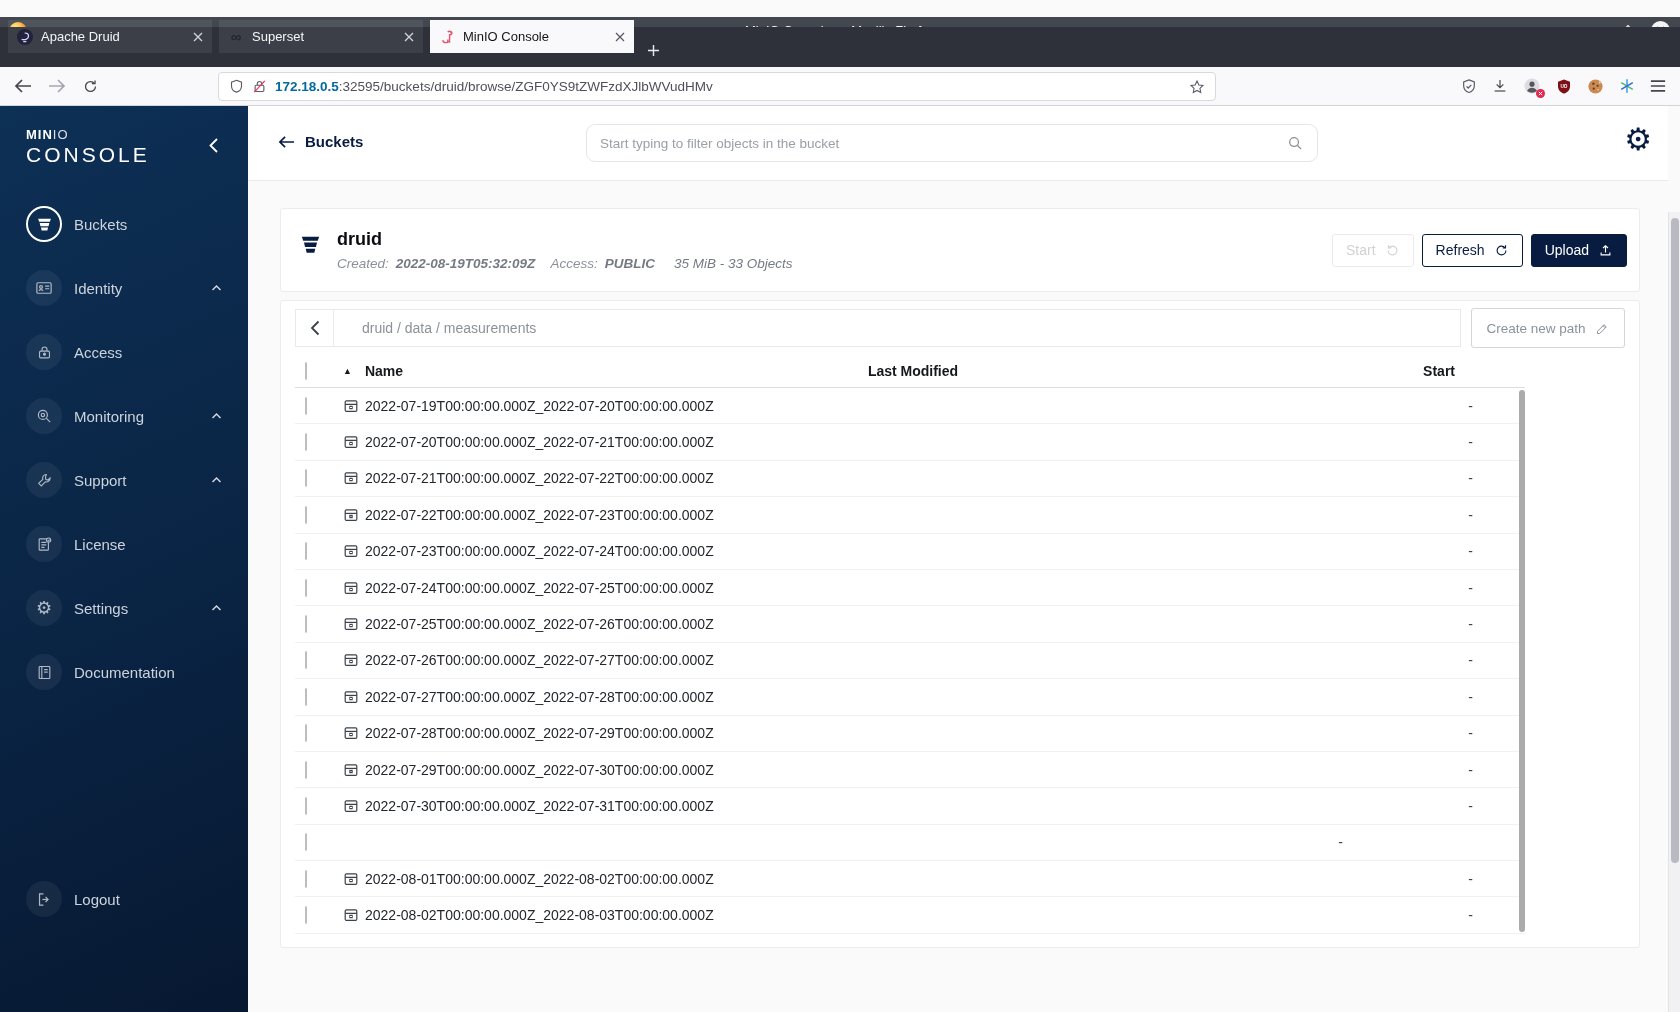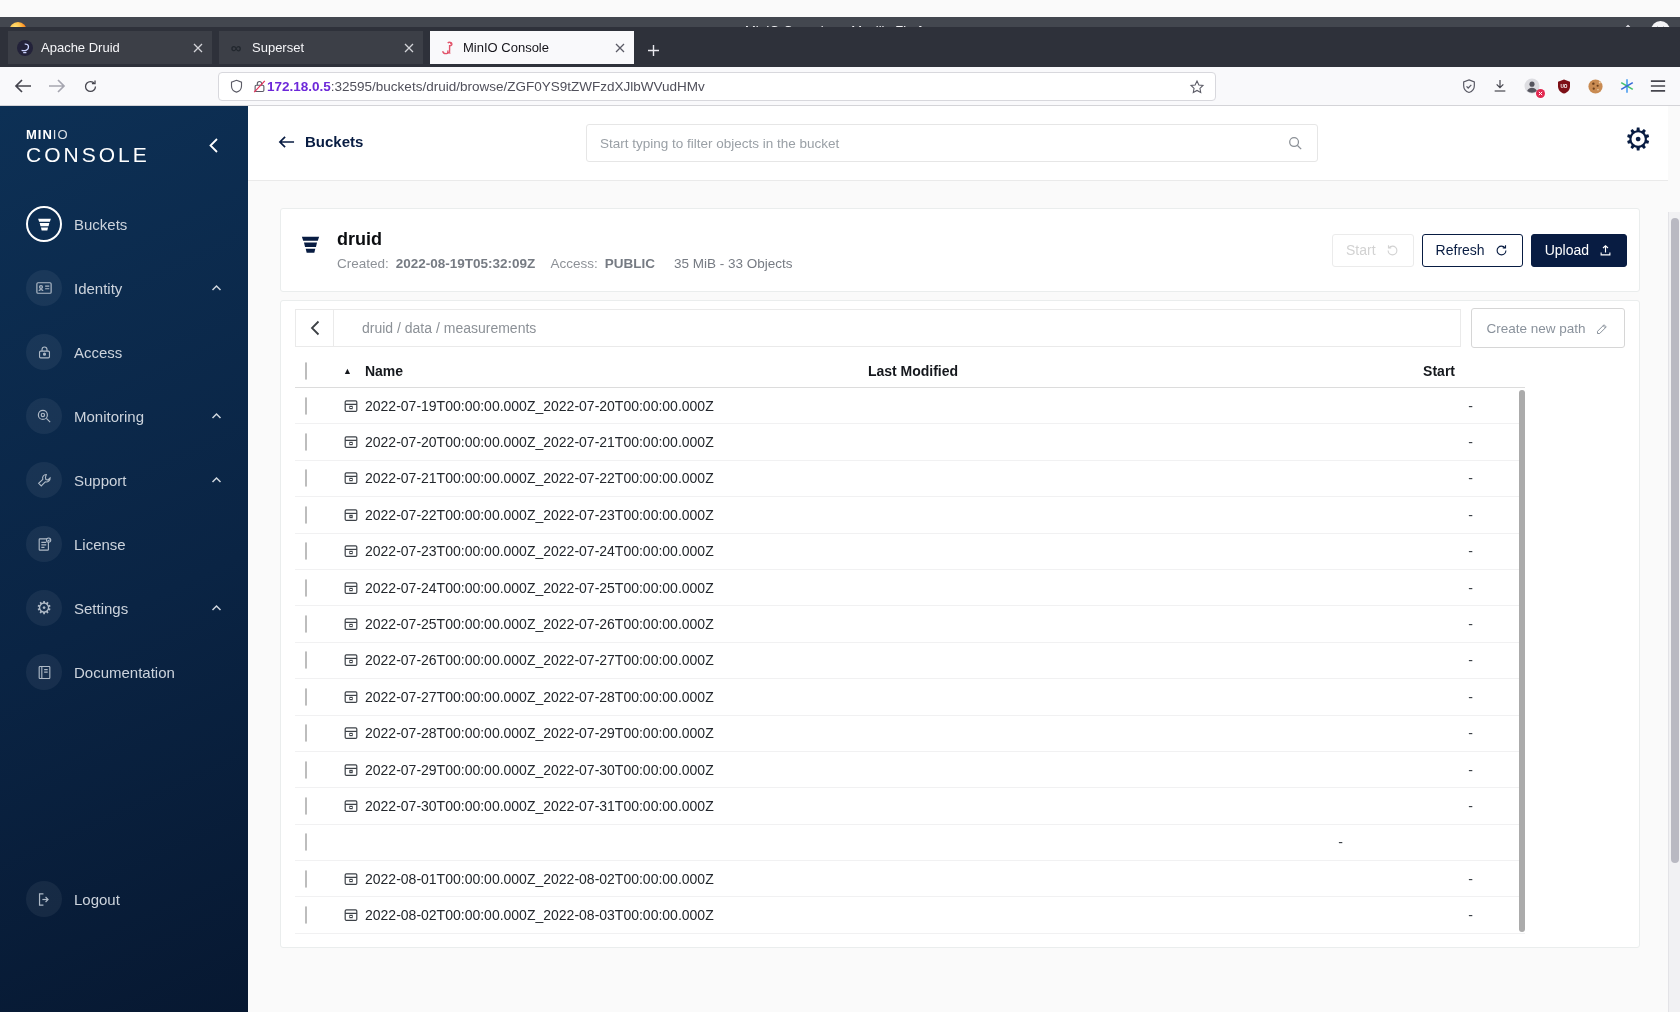--- a/index.html
+++ b/index.html
@@ -13,40 +13,40 @@
   .ffx-logo { width:18px; height:18px; border-radius:50%; margin-left:9px;
     background:radial-gradient(circle at 35% 30%, #ffe680 0%, #ffc24b 30%, #ff8a1e 55%, #f0431e 78%, #b5007f 100%); }
   .win-title { position:absolute; left:50%; transform:translateX(-50%); white-space:nowrap; }
   .win-controls { position:absolute; right:10px; display:flex; gap:14px; align-items:center; }
   .win-btn { display:flex; align-items:center; justify-content:center; width:19px; height:19px; }
   .close-circle { width:19px; height:19px; background:#f4f4f6; border-radius:50%;
     display:flex; align-items:center; justify-content:center; color:#3a3d45; }
 
   .tabbar { position:absolute; top:27px; left:0; right:0; height:40px; background:#2e313a;
     display:flex; align-items:flex-end; padding-left:8px; z-index:30; }
-  .tab { width:204px; height:33px; margin:0 7px 3px 0; border-radius:0; display:flex;
+  .tab { width:204px; height:33px; margin:0 7px 14px 0; border-radius:0; display:flex;
     align-items:center; padding:0 9px; color:#f5f5f8; font-size:13px;
     background:rgba(255,255,255,0.07); }
   .tab.active { background:#f9f9fb; color:#15141a; }
   .tab .favicon { width:16px; height:16px; margin-right:8px; flex:none;
     display:flex; align-items:center; justify-content:center; }
   .tab .tab-label { white-space:nowrap; overflow:hidden; }
   .tab .tab-close { margin-left:auto; color:#d3d4d9; }
   .tab.active .tab-close { color:#5b5b66; }
   .inf { font-size:15px; font-weight:800; color:#22272e; line-height:1; }
   .newtab { color:#e9e9ee; margin:0 0 10px 6px; }
 
   .navbar { position:absolute; top:67px; left:0; right:0; height:39px; background:#f9f9fb;
     border-bottom:1px solid #d4d4d8; display:flex; align-items:center; z-index:30; }
   .nav-left { display:flex; align-items:center; gap:16px; padding-left:14px; color:#45454e; }
   .fwd { color:#a6a6b0; }
   .urlbar { position:absolute; left:218px; top:5px; width:998px; height:29px; background:#fff;
     border:1px solid #d8d8dd; border-radius:4px; display:flex; align-items:center;
     font-size:13.5px; padding:0 10px; }
-  .url-host { color:#6d28d9; font-weight:700; }
+  .url-host { color:#0369a1; font-weight:700; margin-left:8px; }
   .url-rest { color:#50505b; }
   .url-star { margin-left:auto; color:#5b5b66; }
   .ext-icons { position:absolute; right:14px; display:flex; gap:15px; align-items:center; }
   .badge-wrap { position:relative; }
   .red-badge { position:absolute; right:-4px; bottom:-3px; width:9px; height:9px;
     background:#e22850; border-radius:50%; display:flex; align-items:center; justify-content:center; }
 
   
   .app { position:absolute; top:106px; left:0; right:0; bottom:0; }
 
@@ -69,33 +69,33 @@
   .gear-glyph { font-size:18px; line-height:1; }
   .logout-item { position:absolute; top:761px; left:0; right:0; }
 
   
   .main { position:absolute; left:248px; right:12px; top:0; bottom:0; background:#fafafa; }
   .appheader { position:absolute; top:0; left:0; right:0; height:75px; background:#fff;
     border-bottom:1px solid #eaeaea; }
   .backlink { position:absolute; left:30px; top:27px; display:flex; align-items:center; gap:10px;
     color:#081c42; font-weight:700; font-size:15px; }
   .search { position:absolute; left:338px; top:18px; width:732px; height:38px;
-    border:1px solid #e6e6e6; border-radius:3px; background:#fff; display:flex; align-items:center; }
+    border:1px solid #e6e6e6; border-radius:9px; background:#fff; display:flex; align-items:center; }
   .search input { border:0; outline:0; flex:1; padding:0 13px; font-size:13.5px; color:#333;
     font-family:"Liberation Sans", sans-serif; background:transparent; }
   .search input::placeholder { color:#9aa0a6; }
   .search .mag { margin-right:13px; color:#8b9096; }
   .gear-big { position:absolute; right:16px; top:18px; color:#081c42; font-size:31px; line-height:1; }
 
   .bucket-card { position:absolute; left:32px; right:28px; top:102px; height:84px; background:#fff;
     border:1px solid #eaeded; border-radius:3px; display:flex; align-items:center; padding:0 12px 0 18px; }
   .bucket-id { display:flex; gap:15px; align-items:flex-start; }
   .bucket-glyph { color:#081c42; margin-top:4px; }
   .bucket-name { font-size:18px; font-weight:700; color:#0b0d10; }
-  .bucket-meta { display:flex; align-items:flex-end; gap:7px; font-size:13.5px; color:#8d9197; margin-top:6px; }
+  .bucket-meta { display:flex; align-items:flex-end; gap:7px; font-size:13.5px; color:#8d9197; margin-top:6px;font-style:italic; }
   .meta-val { font-weight:700; color:#767b83; }
   .meta-sum { color:#767b83; margin-left:12px; }
   .actions { margin-left:auto; display:flex; gap:8px; }
   .btn { height:33px; border-radius:3px; font-size:14px; display:flex; align-items:center; gap:9px;
     padding:0 13px; background:#fff; border:1px solid; cursor:default; font-family:inherit; }
   .btn-rewind { color:#d2d2d2; border-color:#ebebeb; }
   .btn-refresh { color:#081c42; border-color:#081c42; }
   .btn-upload { background:#081c42; color:#fff; border-color:#081c42; }
 
   .browse-card { position:absolute; left:32px; right:28px; top:194px; height:648px; background:#fff;

